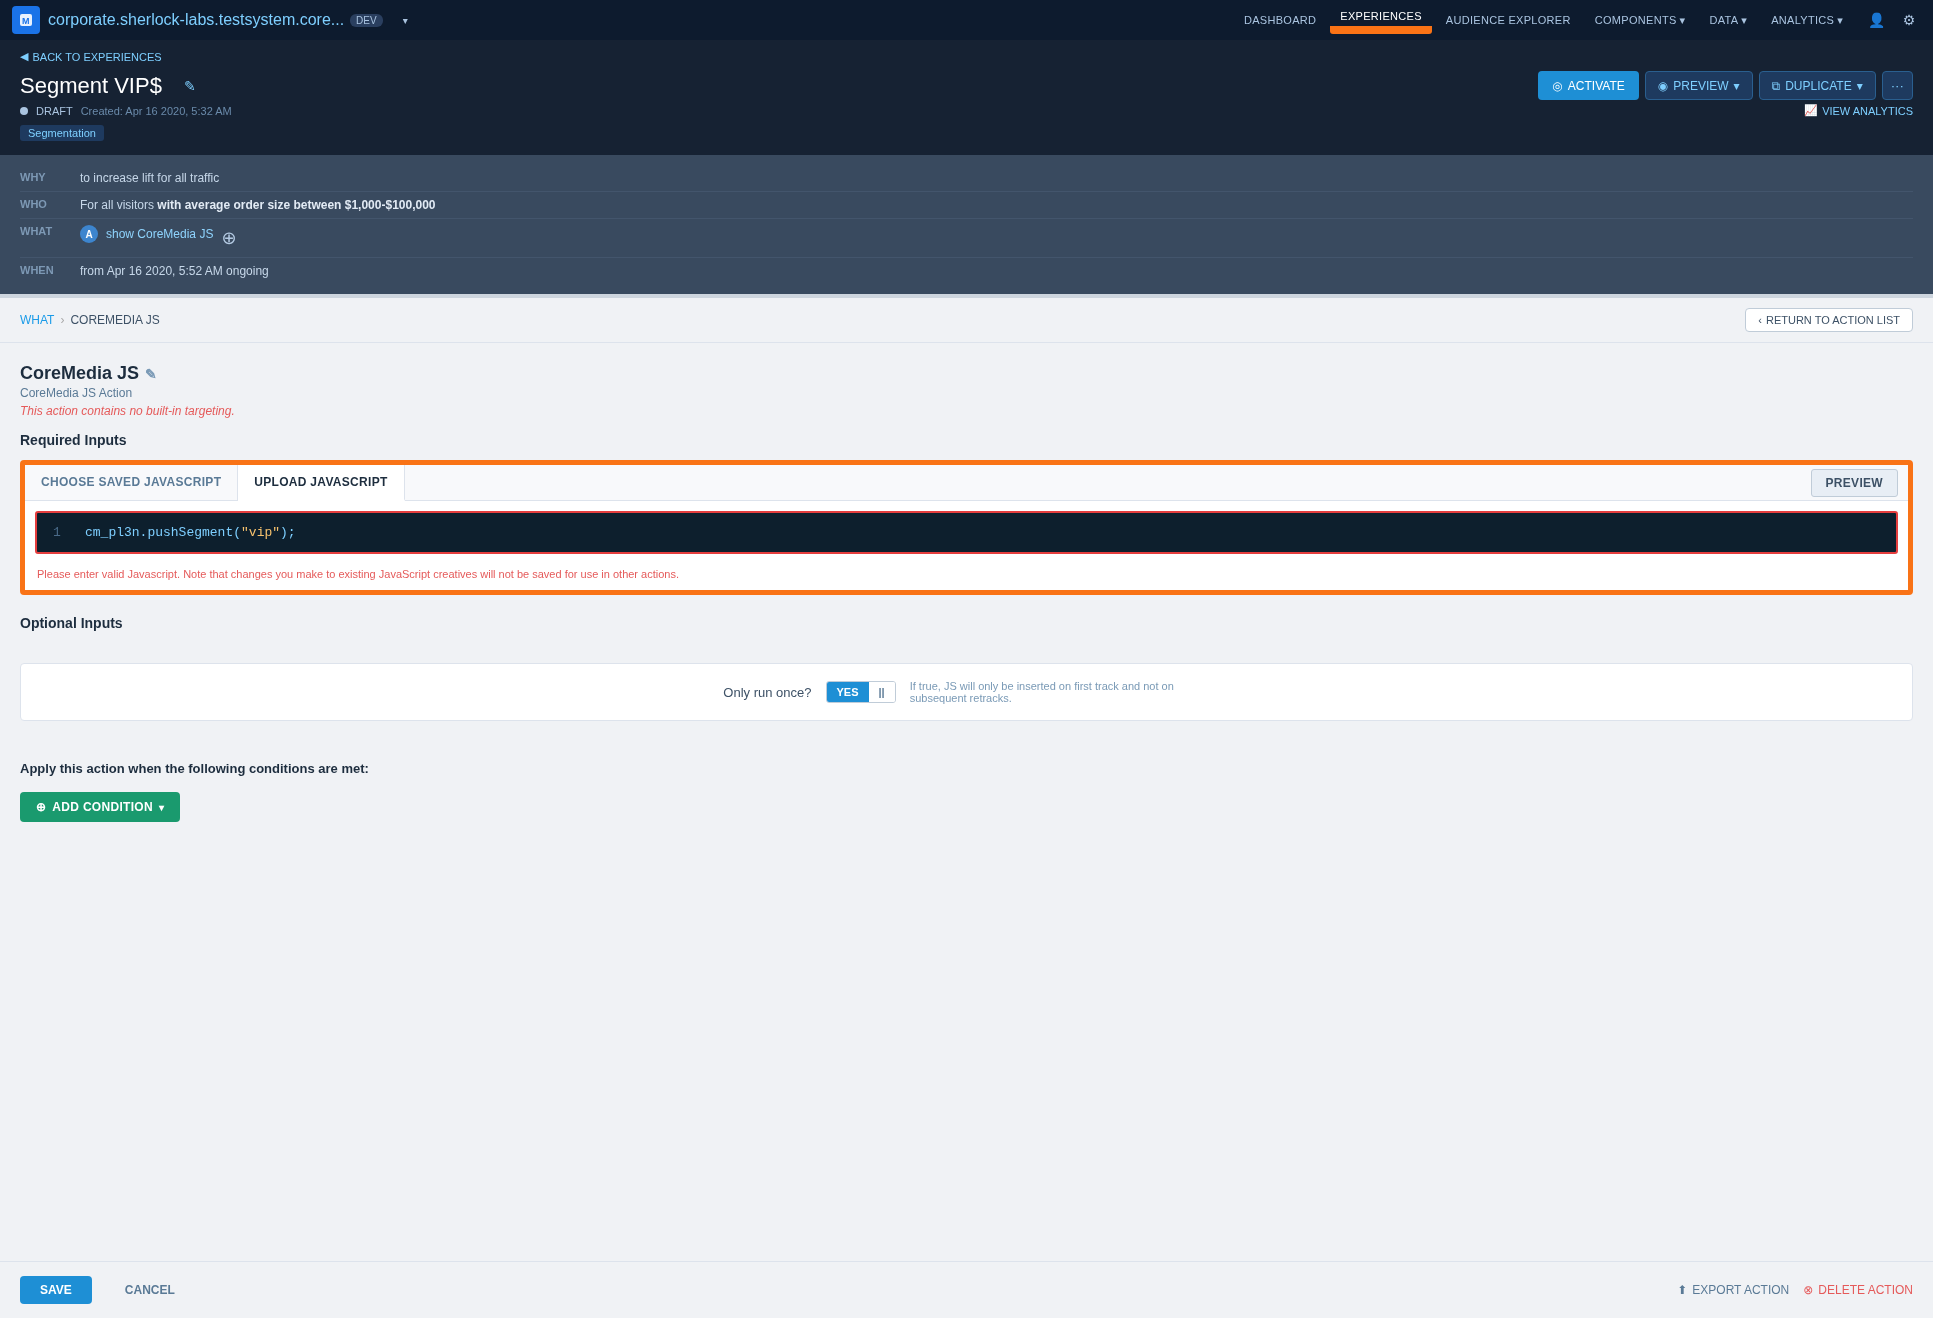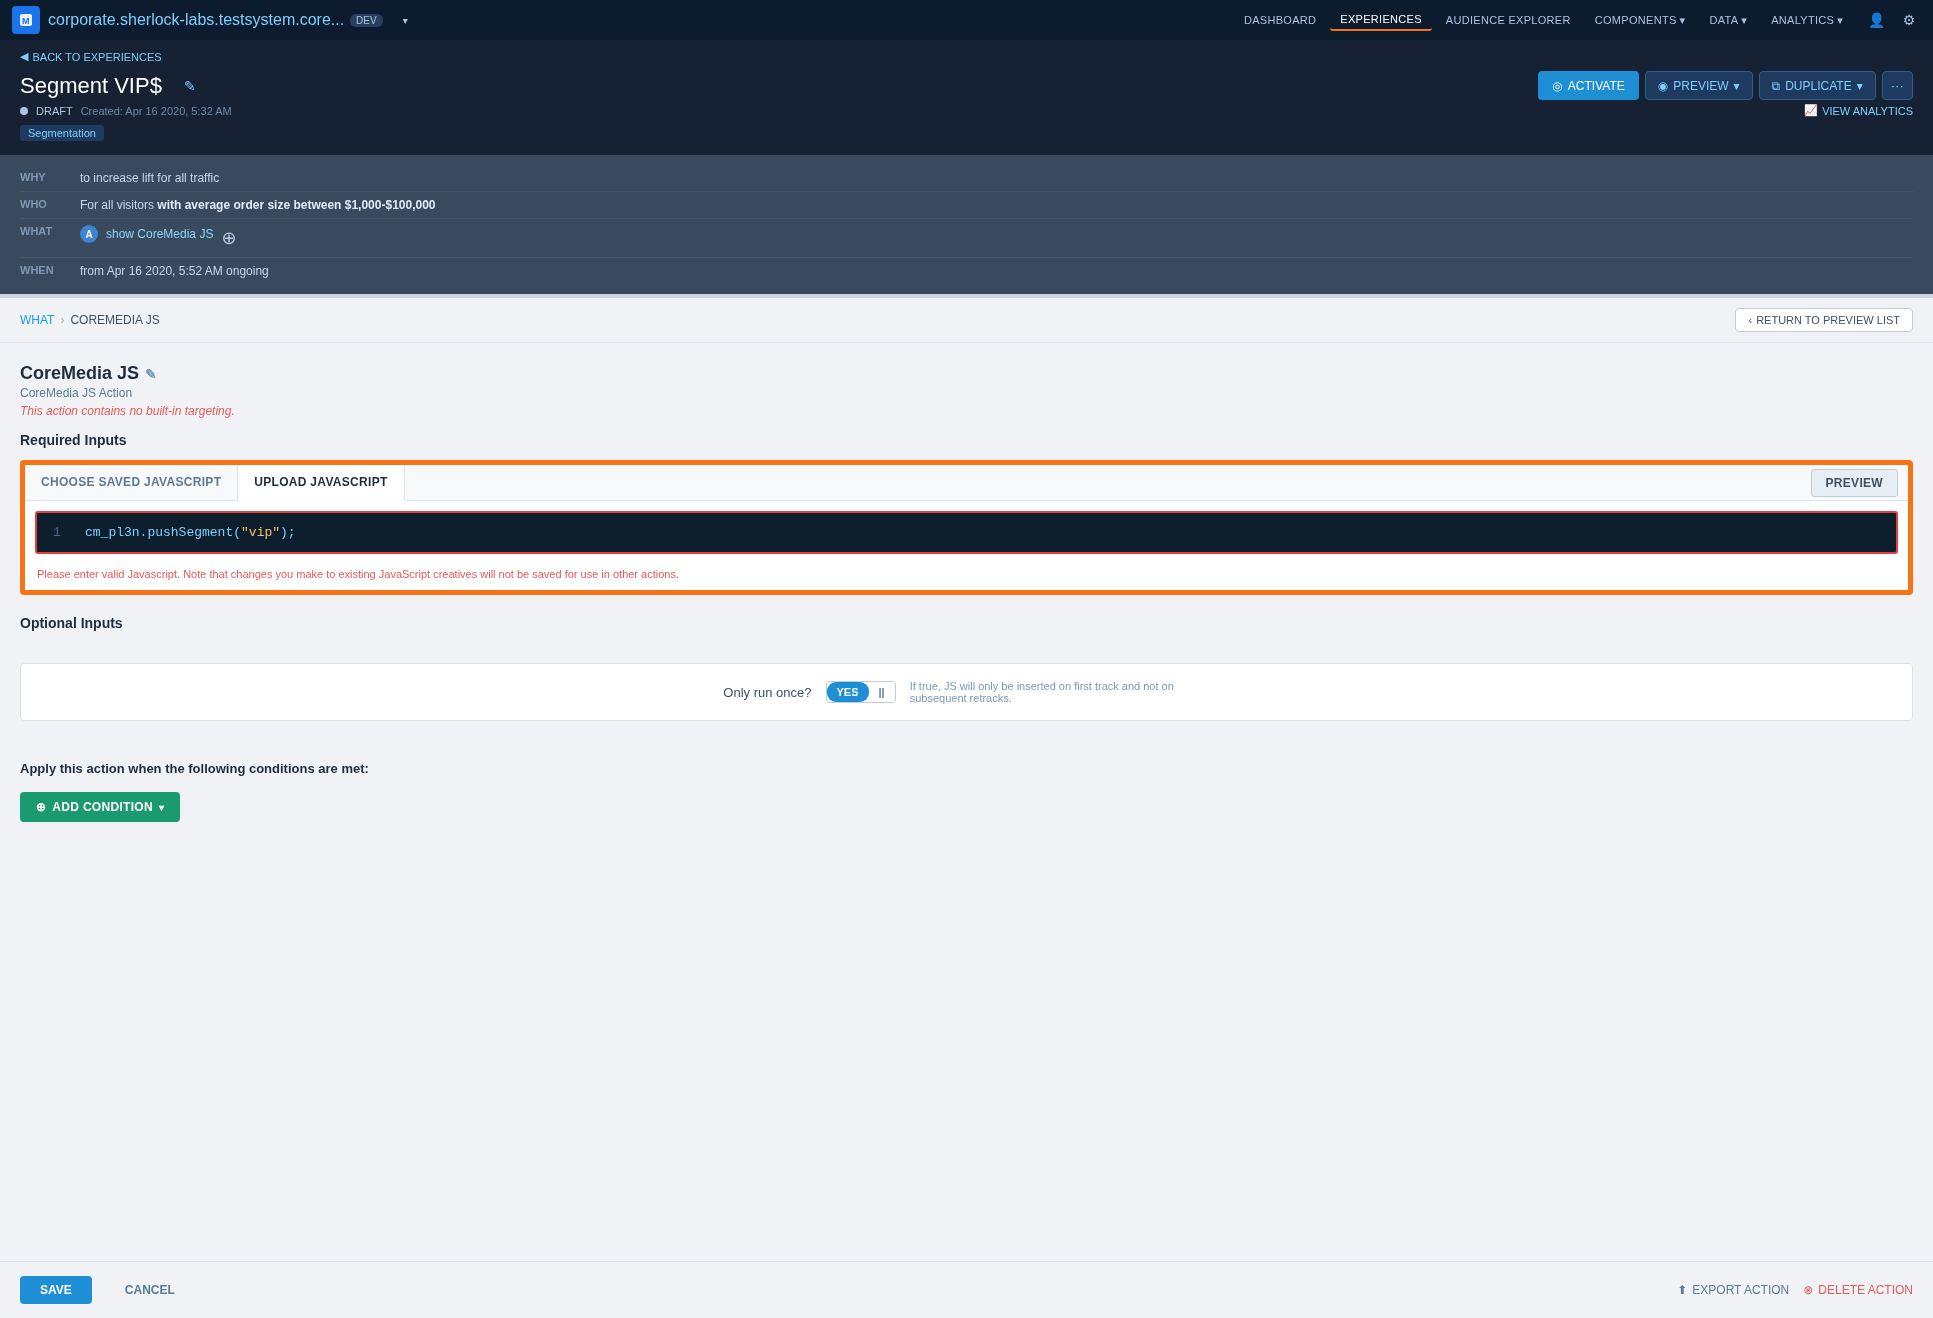--- a/index.html
+++ b/index.html
@@ -59,21 +59,21 @@
       cursor: pointer;
       text-transform: uppercase;
       font-weight: 500;
       letter-spacing: 0.3px;
       display: flex;
       align-items: center;
       gap: 3px;
     }
     .nav-link.active {
       color: #fff;
-      border-bottom: 2px solid #f97316;
+      border-bottom: 8px solid #f97316;
     }
     .nav-icons {
       display: flex;
       align-items: center;
       gap: 8px;
     }
     .nav-icon {
       color: #aac4e0;
       font-size: 14px;
       cursor: pointer;
@@ -411,21 +411,20 @@
       border-radius: 3px;
       overflow: hidden;
     }
     .toggle-yes {
       background: #1e8fd5;
       color: #fff;
       padding: 4px 10px;
       font-size: 11px;
       font-weight: 600;
       cursor: pointer;
-      border-radius: 9px;
     }
     .toggle-no {
       background: #fff;
       color: #5a7a96;
       padding: 4px 10px;
       font-size: 11px;
       font-weight: 600;
       cursor: pointer;
     }
     .run-once-desc {
@@ -641,21 +640,21 @@
 <div class="main-content content-wrapper">
 
   <div class="breadcrumb-bar">
     <div class="breadcrumb">
       <span class="breadcrumb-item">WHAT</span>
       <span class="breadcrumb-sep">›</span>
       <span class="breadcrumb-current">COREMEDIA JS</span>
     </div>
     <button class="return-btn">
       <span>‹</span>
-      <span>RETURN TO PREVIEW LIST</span>
+      <span>RETURN TO ACTION LIST</span>
     </button>
   </div>
 
   <div class="action-detail-full">
     <div class="action-title">
       <span>CoreMedia JS</span>
       <span style="font-size:14px;color:#7a9ab6;">✎</span>
     </div>
     <div class="action-subtitle">CoreMedia JS Action</div>
     <div class="action-warning">This action contains no built-in targeting.</div>

